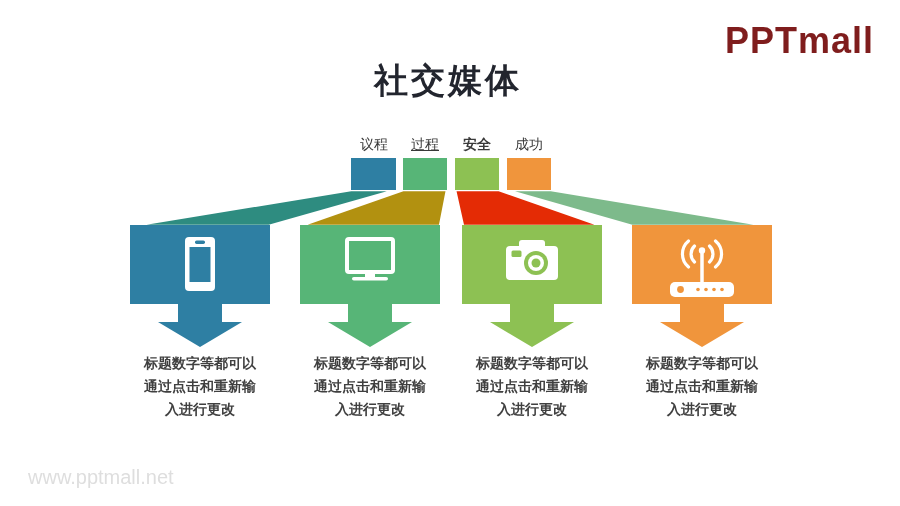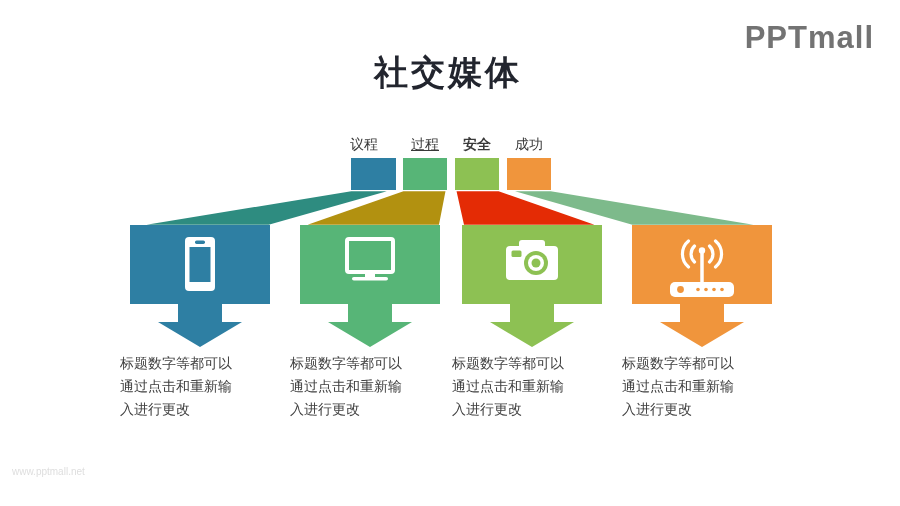--- a/index.html
+++ b/index.html
@@ -1,38 +1,38 @@
 <!DOCTYPE html>
 <html><head>
 <meta charset="utf-8">
 <style>
   html,body{margin:0;padding:0;background:#ffffff;}
   body{width:900px;height:506px;position:relative;overflow:hidden;
        font-family:"Liberation Sans","DejaVu Sans",sans-serif;}
   .slide{position:absolute;inset:0;background:#ffffff;}
 
   .title{position:absolute;top:46px;left:0;right:4px;text-align:center;
-         font-size:34px;font-weight:700;letter-spacing:3px;color:#22252e;margin:4px;}
+         font-size:34px;font-weight:700;letter-spacing:3px;color:#22252e;margin:12px;}
 
-  .brand{position:absolute;top:20px;right:26px;font-size:31px;font-weight:700;
-         color:#737373;letter-spacing:1px;text-align:center;}
+  .brand{position:absolute;top:20px;right:26px;font-size:36px;font-weight:700;
+         color:#7f1d1d;letter-spacing:1px;text-align:center;}
 
   .cat-label{position:absolute;top:136px;transform:translateX(-50%);
              font-size:14px;color:#3a3a3a;white-space:nowrap;}
-  .cat-label.c1{left:364px;} .cat-label.c2{left:425px;text-decoration:underline;}
+  .cat-label.c1{left:374px;} .cat-label.c2{left:425px;text-decoration:underline;}
   .cat-label.c3{left:477px;font-weight:bold;} .cat-label.c4{left:529px;}
 
   svg.diagram{position:absolute;left:0;top:0;}
 
-  .desc{position:absolute;top:352px;width:160px;
-        font-size:14px;line-height:23px;color:#404040;white-space:pre-line;}
+  .desc{position:absolute;top:352px;width:160px;text-align:center;
+        font-size:14px;line-height:23px;color:#404040;white-space:pre-line;font-weight:bold;}
   .desc.d1{left:120px;} .desc.d2{left:290px;}
   .desc.d3{left:452px;} .desc.d4{left:622px;}
 
-  .watermark{position:absolute;left:12px;top:466px;font-size:10px;color:#dedede;}
+  .watermark{position:absolute;left:28px;top:466px;font-size:20px;color:#dedede;}
 </style>
 </head>
 <body>
 
 <div class="slide">
 
   <h1 class="title">社交媒体</h1>
 
   <div class="brand">PPTmall</div>
 

